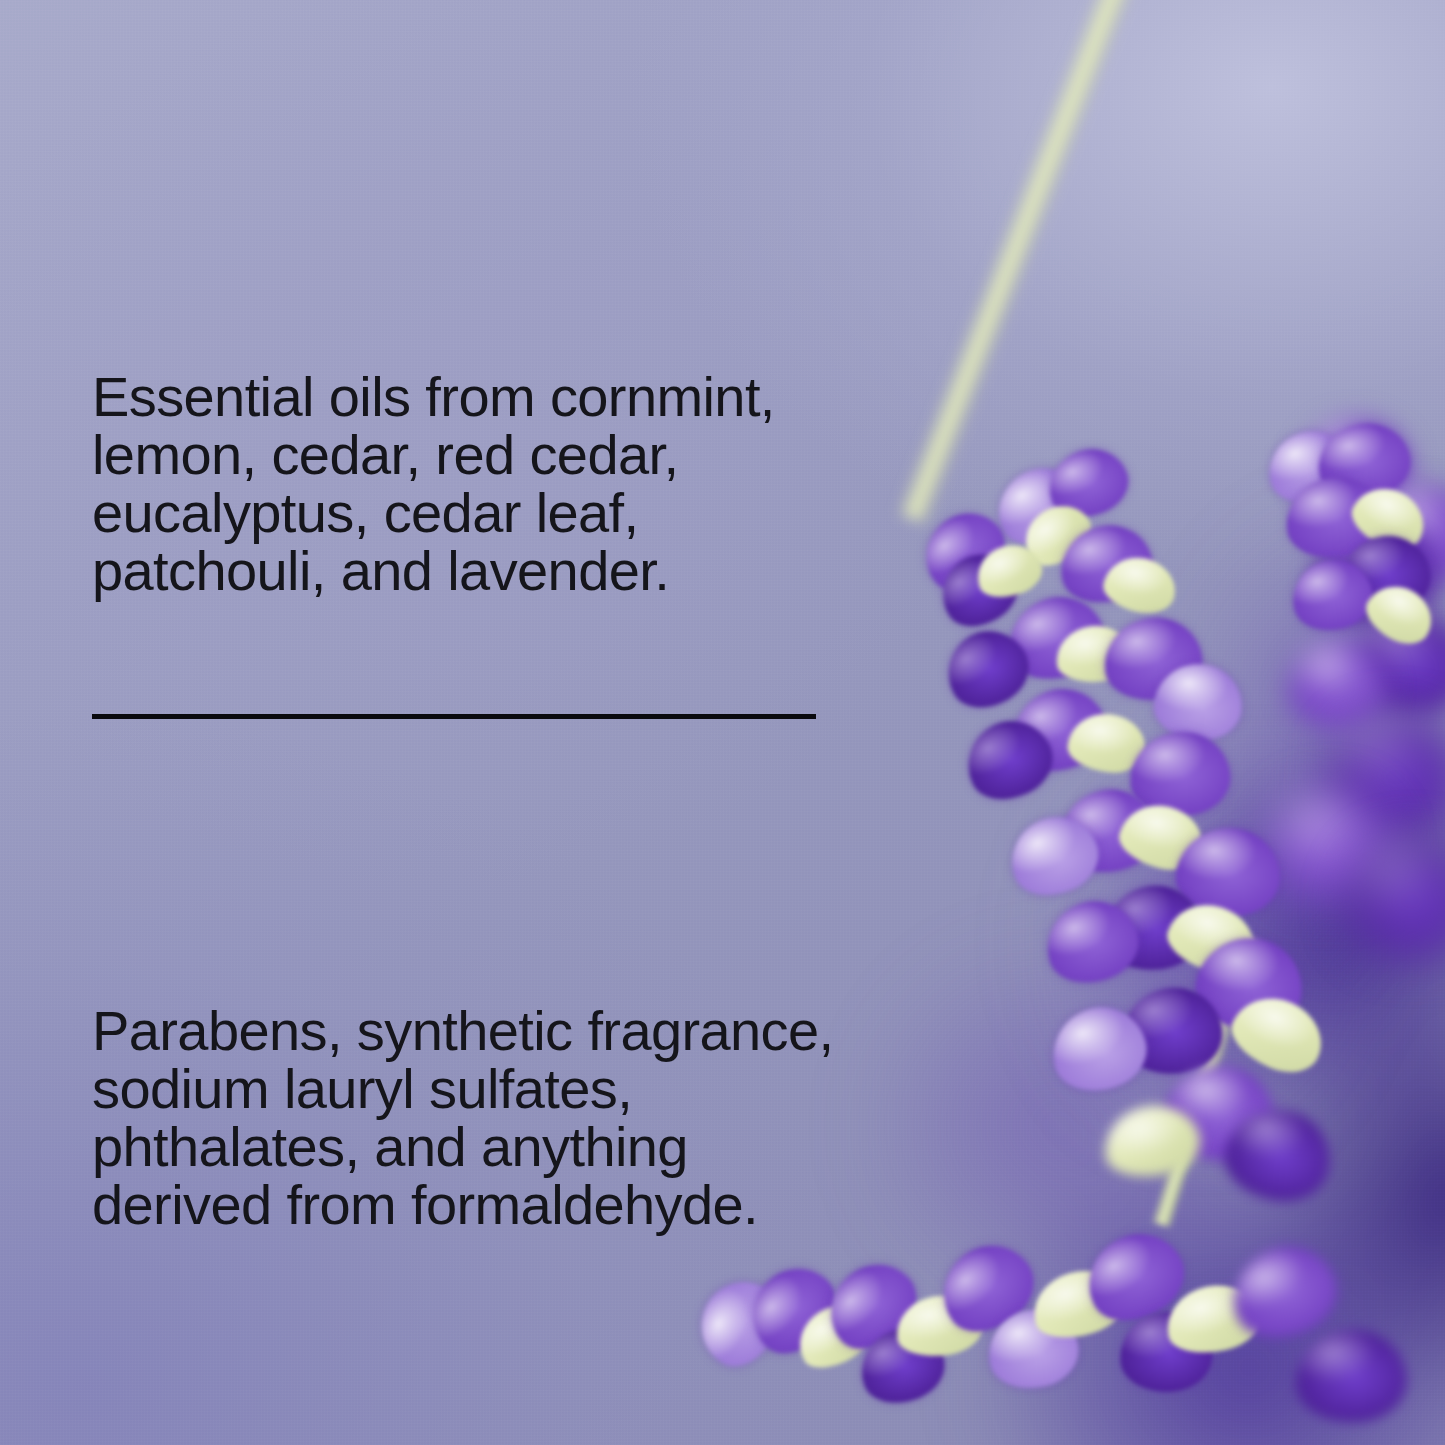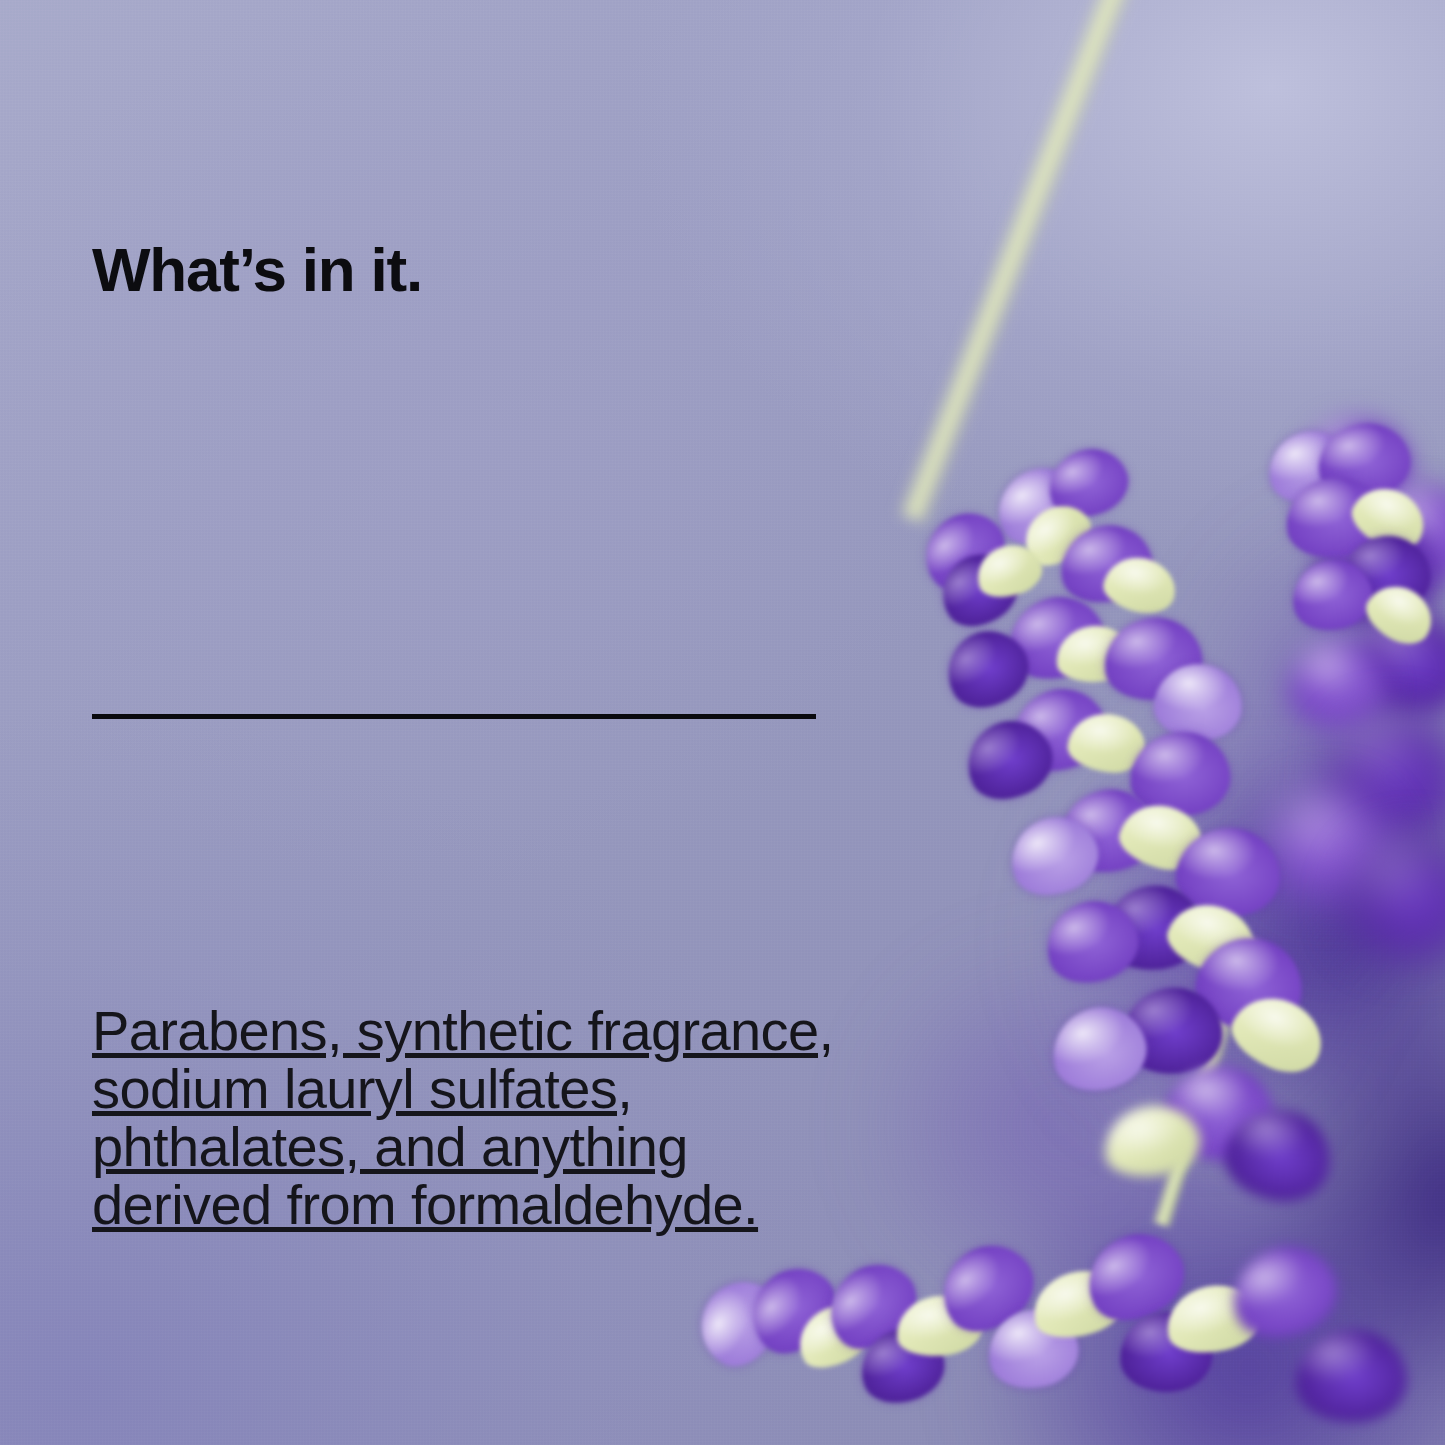--- a/index.html
+++ b/index.html
@@ -150,21 +150,21 @@
     font-size: 56px;
     font-weight: 400;
     letter-spacing: -0.6px;
     line-height: 58px;
     color: #15151b;
     white-space: pre-line;
   }
   #heading-in    { top: 188px; }
   #para-in       { top: 312px; }
   #heading-not   { top: 824px; }
-  #para-not      { top: 946px; text-decoration: underline; }
+  #para-not      { top: 946px; }
 
   .divider {
     position: absolute;
     left: 92px;
     top: 714px;
     width: 724px;
     height: 5px;
     background: #0a0a0e;
   }
 </style>
@@ -256,22 +256,25 @@
     <div class="bract soft" style="left:1032px; top:1272px; width:92px; height:64px; transform:rotate(-16deg);"></div>
     <div class="bud soft" style="left:1086px; top:1236px; width:98px; height:82px; transform:rotate(-28deg);"></div>
     <div class="bud dark soft" style="left:1120px; top:1312px; width:92px; height:80px; transform:rotate(-4deg);"></div>
     <div class="bract soft" style="left:1166px; top:1286px; width:94px; height:66px; transform:rotate(-12deg);"></div>
     <div class="bud softer" style="left:1232px; top:1248px; width:104px;height:88px; transform:rotate(-20deg);"></div>
     <div class="bud softer dark" style="left:1296px;top:1330px; width:110px;height:92px; transform:rotate(-2deg);"></div>
   </div>
 
   <div class="content">
 
-    <h2 class="heading" id="heading-in">What’s in it.</h2>
-
+
+    <p class="body-text" id="para-in">Essential oils from cornmint,
+lemon, cedar, red cedar,
+eucalyptus, cedar leaf,
+patchouli, and lavender.</p>
 
 
     <p class="body-text" id="para-not">Parabens, synthetic fragrance,
 sodium lauryl sulfates,
 phthalates, and anything
 derived from formaldehyde.</p>
   </div>
 
   <div class="divider"></div>
 

